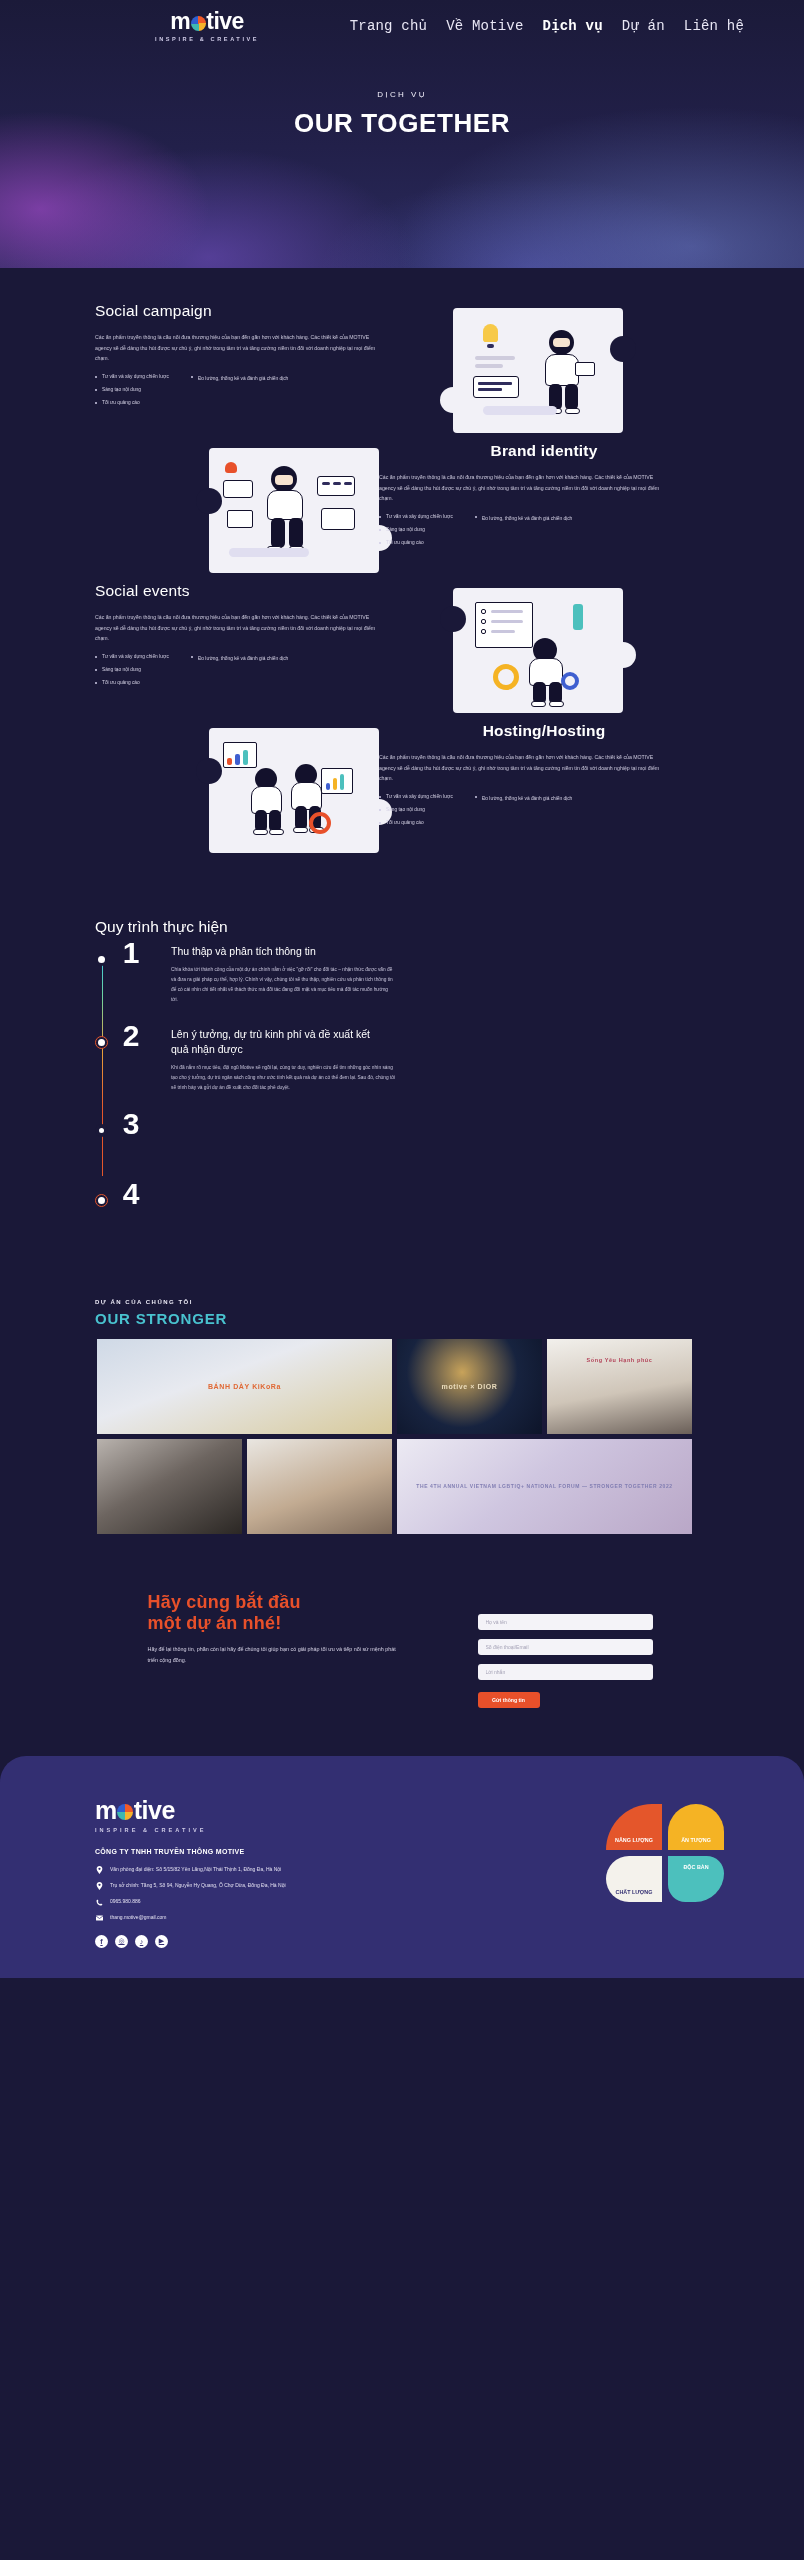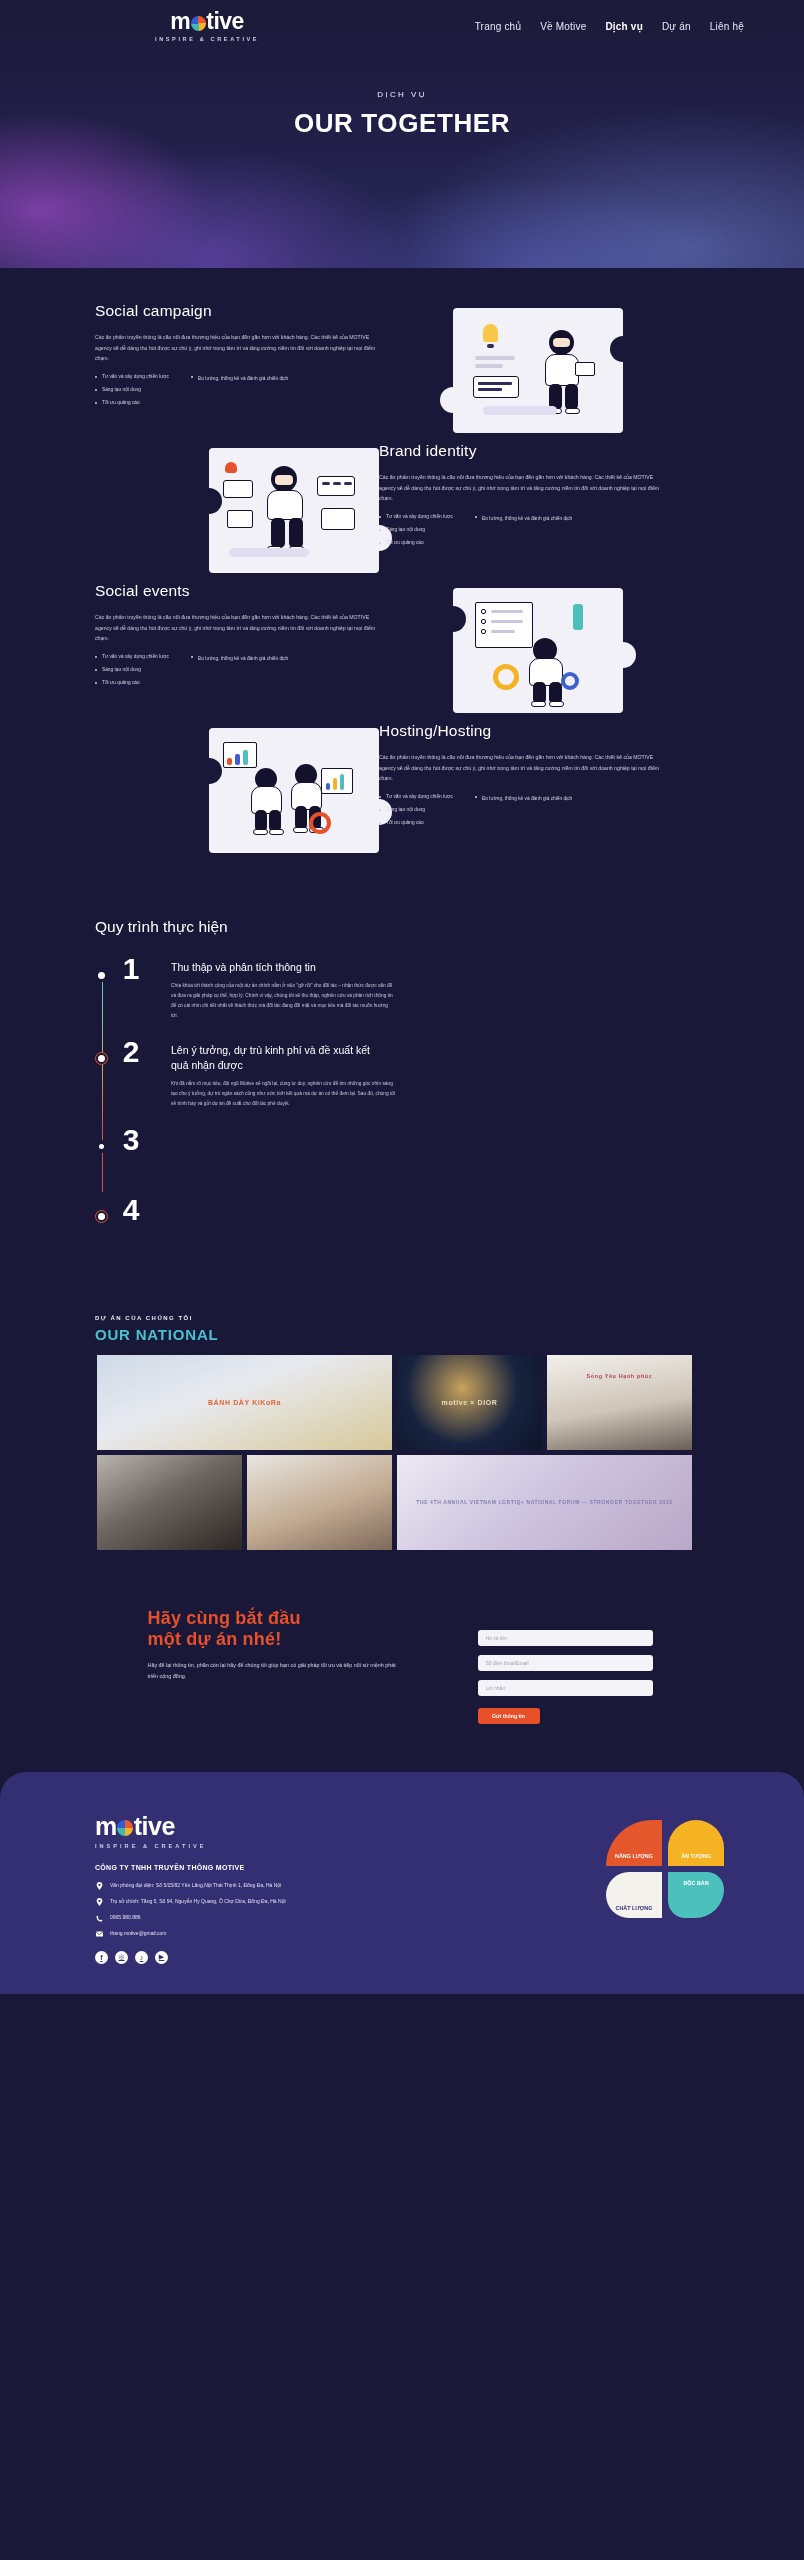--- a/index.html
+++ b/index.html
@@ -35,21 +35,21 @@
   .logo-o{
     display:inline-block;width:15px;height:15px;border-radius:50%;
     margin:0 .5px;position:relative;top:2px;
     background:conic-gradient(#f05a28 0deg 90deg,#f7b32b 90deg 180deg,#3fb8af 180deg 270deg,#2f5fd0 270deg 360deg);
   }
   .logo-sub{
     font-size:5.6px;letter-spacing:2.6px;color:#cfcbe6;margin-top:4px;font-weight:600;
   }
   .nav-links{display:flex;gap:19px;align-items:center;}
   .nav-links a{
-    color:#e9e7f5;text-decoration:none;font-size:10px;letter-spacing:.2px;
+    color:#e9e7f5;text-decoration:none;font-size:14px;letter-spacing:.2px;font-family:Liberation Mono, monospace;
   }
   .nav-links a.active{font-weight:700;color:#ffffff;}
   .hero-center{
     position:absolute;left:0;top:0;width:804px;height:268px;
     display:flex;flex-direction:column;align-items:center;justify-content:center;
     padding-bottom:40px;
   }
   .hero-kicker{font-size:8px;letter-spacing:2.4px;color:#f2f0fb;margin-bottom:9px;}
   .hero-title{font-size:26px;font-weight:800;letter-spacing:.6px;color:#fff;}
 
@@ -57,21 +57,21 @@
   .services{background:#1a1838;padding:34px 0 30px;}
   .svc{
     position:relative;width:804px;height:140px;
     display:flex;align-items:flex-start;
   }
   .svc .txt{width:330px;}
   .svc.left .txt{margin-left:95px;}
   .svc.right{justify-content:flex-end;}
   .svc.right .txt{margin-right:95px;text-align:left;}
   .svc h2{font-size:15.5px;font-weight:400;letter-spacing:.2px;color:#fff;margin-bottom:12px;}
-  .svc.right h2{text-align:left;}
+  .svc.right h2{text-align:center;font-weight:bold;}
   .svc p{font-size:5.2px;line-height:2.05;color:#cdcade;margin-bottom:11px;width:286px;}
   .svc .bullets{display:flex;gap:22px;}
   .svc .bullets ul{list-style:none;}
   .svc .bullets li{
     font-size:4.8px;color:#d6d3e6;line-height:1;margin-bottom:8px;
     position:relative;padding-left:7px;max-width:118px;
   }
   .svc .bullets li::before{
     content:"";position:absolute;left:0;top:1.5px;width:2px;height:2px;border-radius:50%;background:#cfcbe6;
   }
@@ -97,21 +97,21 @@
   .p-body{position:absolute;width:30px;height:34px;border-radius:10px 10px 4px 4px;background:#fff;border:1.6px solid #13112c;}
   .p-leg{position:absolute;width:11px;height:26px;border-radius:5px;background:#13112c;}
   .p-shoe{position:absolute;width:15px;height:6px;border-radius:4px;background:#fff;border:1.4px solid #13112c;}
   .bubble{position:absolute;background:#fff;border:1.4px solid #13112c;border-radius:3px;}
   .chip{position:absolute;border-radius:2px;}
   .ring{position:absolute;border-radius:50%;border-style:solid;}
 
   
   .process{background:#1a1838;padding:26px 0 36px;}
   .process h2{
-    font-size:15.5px;font-weight:400;color:#fff;margin-left:95px;margin-bottom:24px;
+    font-size:15.5px;font-weight:400;color:#fff;margin-left:95px;margin-bottom:8px;
   }
   .timeline{position:relative;margin-left:95px;width:620px;}
   .tl-line{
     position:absolute;left:6.5px;top:14px;width:1.6px;height:218px;
     background:linear-gradient(180deg,#3ec8d8 0%,#6fd3a0 18%,#e8a33c 42%,#e4562b 70%,#e4562b 100%);
   }
   .step{position:relative;display:flex;align-items:flex-start;margin-bottom:22px;min-height:48px;}
   .dot{
     position:absolute;left:0;top:9px;width:13px;height:13px;border-radius:50%;
     background:#1a1838;display:flex;align-items:center;justify-content:center;
@@ -425,21 +425,21 @@
             <i></i>
           </div>
         <div class="num">4</div>
       </div>
     </div>
   </section>
 
   <section class="projects">
     <div class="proj-head">
       <div class="proj-kicker">DỰ ÁN CỦA CHÚNG TÔI</div>
-      <div class="proj-title">OUR NATIONAL</div>
+      <div class="proj-title">OUR STRONGER</div>
     </div>
     <div class="grid">
       <div class="cell c1">
         <div class="ph" style="background:linear-gradient(160deg,#cfd9e6 0%,#e8eaf0 40%,#d7c99a 100%);"></div>
         <div class="ph-label" style="color:#e0622c;font-weight:800;">BÁNH DÀY KiKoRa</div>
       </div>
       <div class="cell c2">
         <div class="ph" style="background:radial-gradient(circle at 45% 35%, #c8a35a 0%, #17233f 55%, #0d1429 100%);"></div>
         <div class="ph-label" style="color:#f0e2c2;font-weight:700;">motive × DIOR</div>
       </div>

